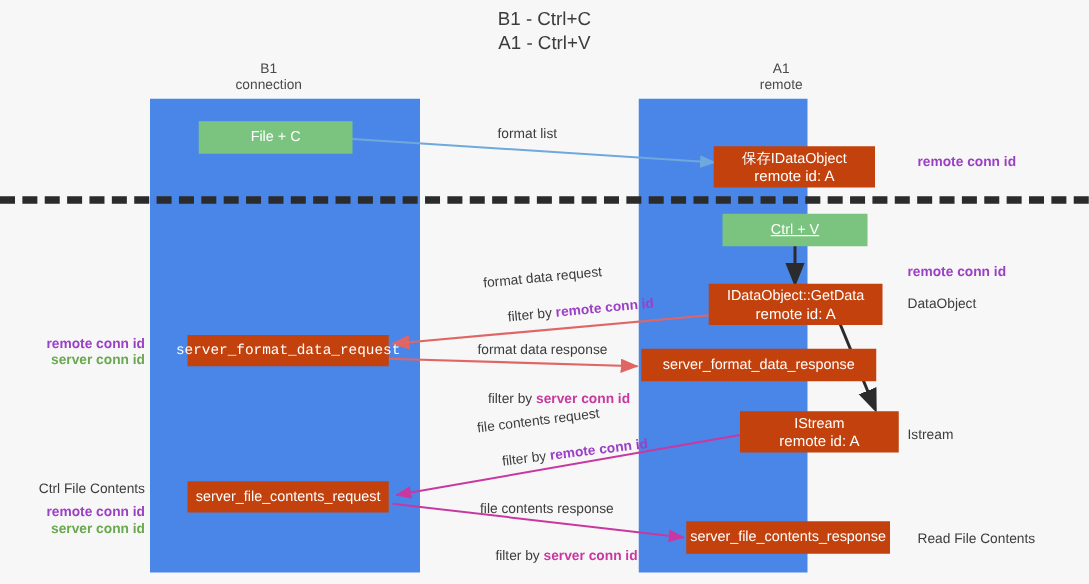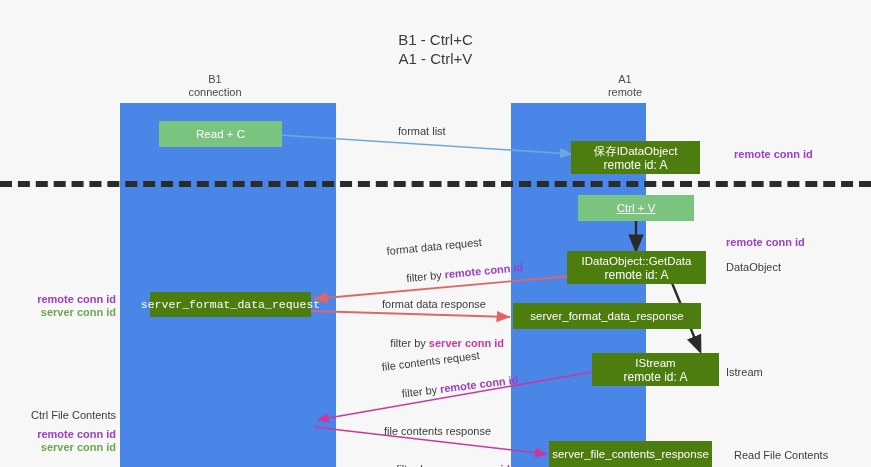--- a/index.html
+++ b/index.html
@@ -1,21 +1,21 @@
 <!DOCTYPE html>
 <html><head>
 <meta charset="utf-8">
 <style>
   html,body{margin:0;padding:0;background:#f7f7f7;}
   body{
     width:871px;height:467px;position:relative;overflow:hidden;
     font-family:"Liberation Sans","DejaVu Sans",sans-serif;
     color:#3c3c3c;
   }
-  #stage{position:absolute;inset:0;margin-top:24px;}
+  #stage{position:absolute;inset:0;}
 
   
   .title{
     position:absolute;left:0;right:0;top:6px;text-align:center;
     font-size:15px;line-height:19px;color:#3c3c3c;white-space:pre;
   }
 
   
   .col-head{
     position:absolute;text-align:center;font-size:11px;line-height:13px;
@@ -32,21 +32,21 @@
   }
 
   
   .node{
     position:absolute;box-sizing:border-box;
     display:flex;flex-direction:column;align-items:center;justify-content:center;
     color:#ffffff;font-size:11.5px;line-height:14px;text-align:center;
     padding:2px 4px;white-space:pre;
   }
   .node.green{background:#7ac47f;}
-  .node.orange{background:#4d7c0f;}
+  .node.orange{background:#c2410c;}
   .node .l2{font-size:12px;line-height:14px;}
 
   
   .lab{position:absolute;font-size:11px;line-height:14px;white-space:pre;}
   .lab.dark{color:#3c3c3c;}
   .lab.purple{color:#9b3fc4;font-weight:bold;}
   .lab.green{color:#6aa84f;font-weight:bold;}
   .lab.magenta{color:#c838a0;font-weight:bold;}
   .lab.right{color:#3c3c3c;}
   .lab.r-align{text-align:right;}
@@ -114,21 +114,21 @@
     <g>
       <path d="M592,348 L317,396" stroke="#c838a0" stroke-width="1.6" fill="none" marker-end="url(#ah-mag)"></path>
     </g>
 
     <g>
       <path d="M314,403 L547,430" stroke="#c838a0" stroke-width="1.6" fill="none" marker-end="url(#ah-mag)"></path>
     </g>
   </svg>
 
   <div class="node green" style="left:159px;top:97px;width:123px;height:26px;">
-    <span>Read + C</span>
+    <span>File + C</span>
   </div>
 
   <div class="node orange" style="left:571px;top:117px;width:129px;height:33px;">
     <span>保存IDataObject</span>
     <span class="l2">remote id: A</span>
   </div>
 
   <div class="node green" style="left:578px;top:171px;width:116px;height:26px;text-decoration:underline;">
     <span>Ctrl + V</span>
   </div>
@@ -144,20 +144,23 @@
 
   <div class="node orange" style="left:513px;top:279px;width:188px;height:26px;">
     <span>server_format_data_response</span>
   </div>
 
   <div class="node orange" style="left:592px;top:329px;width:127px;height:33px;">
     <span>IStream</span>
     <span class="l2">remote id: A</span>
   </div>
 
+  <div class="node orange" style="left:150px;top:385px;width:161px;height:25px;">
+    <span>server_file_contents_request</span>
+  </div>
 
   <div class="node orange" style="left:549px;top:417px;width:163px;height:26px;">
     <span>server_file_contents_response</span>
   </div>
 
   <div class="lab dark" style="left:398px;top:100px;">format list</div>
 
   <div style="position:absolute;left:386px;top:220px;">
     <div class="lab dark tilt-3" style="position:relative;">format data request</div>
     <div class="tilt-3" style="position:relative;font-size:11px;line-height:14px;white-space:pre;margin-top:1px;">

